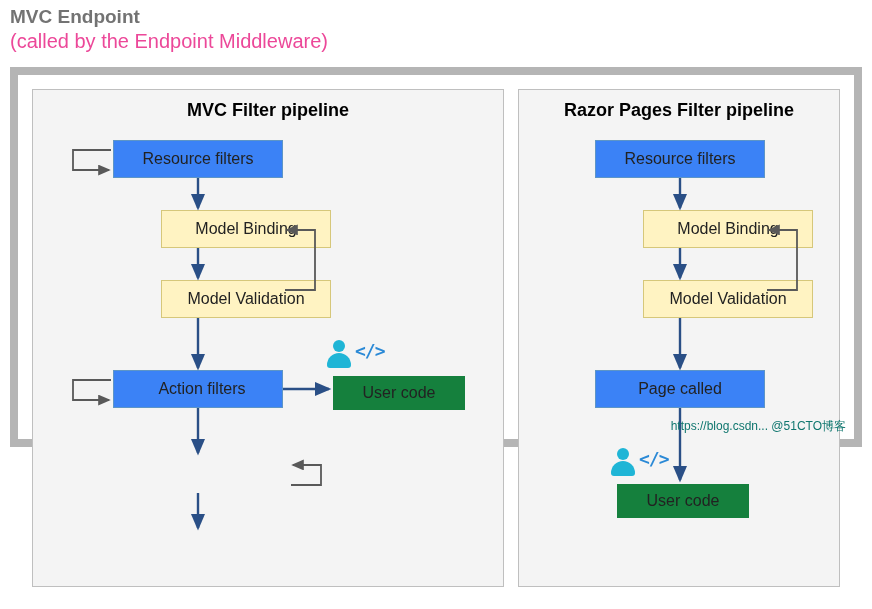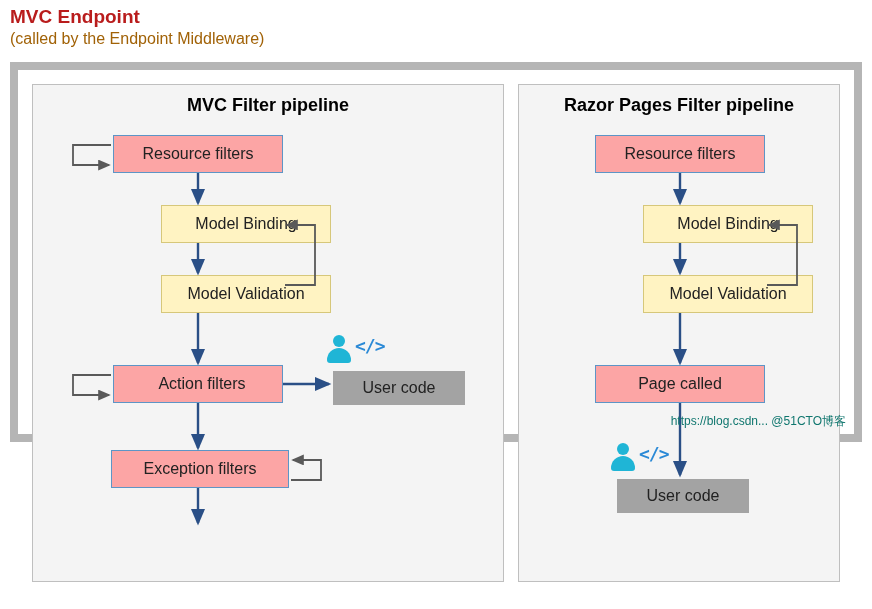--- a/index.html
+++ b/index.html
@@ -10,25 +10,25 @@
     height: 609px;
     overflow: hidden;
     position: relative;
   }
   .header {
     padding: 6px 10px 8px 10px;
   }
   .header h1 {
     font-size: 19px;
     font-weight: 600;
-    color: #b91c1c;
+    color: #737373;
   }
   .header .sub {
-    font-size: 16px;
-    color: #a16207;
+    font-size: 20px;
+    color: #ec4899;
     margin-top: 2px;
   }
   .outer {
     margin: 6px 10px 0 10px;
     border: 8px solid #b5b5b5;
     background: #fff;
     width: 852px;
     height: 380px;
     position: relative;
   }
@@ -60,23 +60,23 @@
     height: 38px;
     border: 1.5px solid;
     font-size: 16px;
     color: #222;
     display: flex;
     align-items: center;
     justify-content: center;
     text-align: center;
     background-clip: padding-box;
   }
-  .box.blue { background: #fca5a5; border-color: #5d95c6; }
+  .box.blue { background: #3b82f6; border-color: #5d95c6; }
   .box.yellow { background: #fff3c2; border-color: #d6c77a; margin-left: 48px; }
-  .box.gray { background: #a3a3a3; border: none; height: 34px; }
+  .box.gray { background: #15803d; border: none; height: 34px; }
   .box.wide { width: 178px; }
   
   svg.overlay {
     position: absolute;
     top: 0; left: 0;
     pointer-events: none;
   }
   
   .user-icon {
     position: absolute;
@@ -122,21 +122,20 @@
 
 <div class="outer">
 
   <div class="panel panel-left">
     <div class="panel-title">MVC Filter pipeline</div>
 
     <div class="box blue" style="left:80px; top:50px;">Resource filters</div>
     <div class="box yellow" style="left:80px; top:120px;">Model Binding</div>
     <div class="box yellow" style="left:80px; top:190px;">Model Validation</div>
     <div class="box blue" style="left:80px; top:280px;padding-left:8px;">Action filters</div>
-    <div class="box blue wide" style="left:78px; top:365px;">Exception filters</div>
     <div class="box gray" style="left:300px; top:286px; width:132px;">User code</div>
 
     <div class="user-icon" style="left:294px; top:250px;">
       <div class="head"></div>
         <div class="body"></div>
     </div>
     <div class="code-glyph" style="left:322px; top:250px;">&lt;/&gt;</div>
 
     <svg class="overlay" width="472" height="498">
       <defs>

